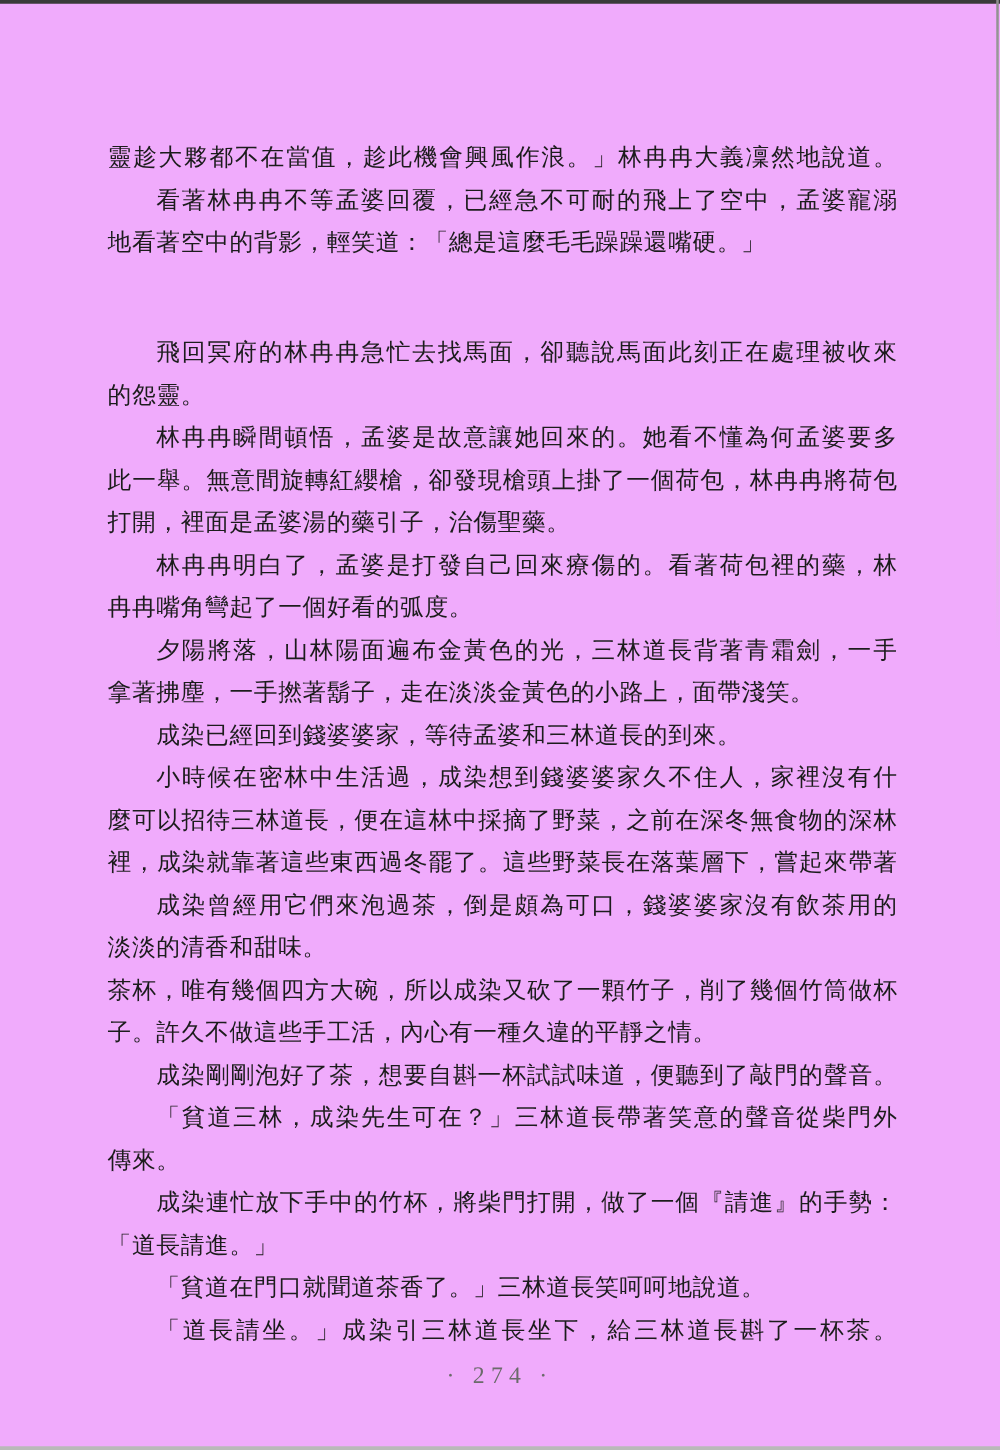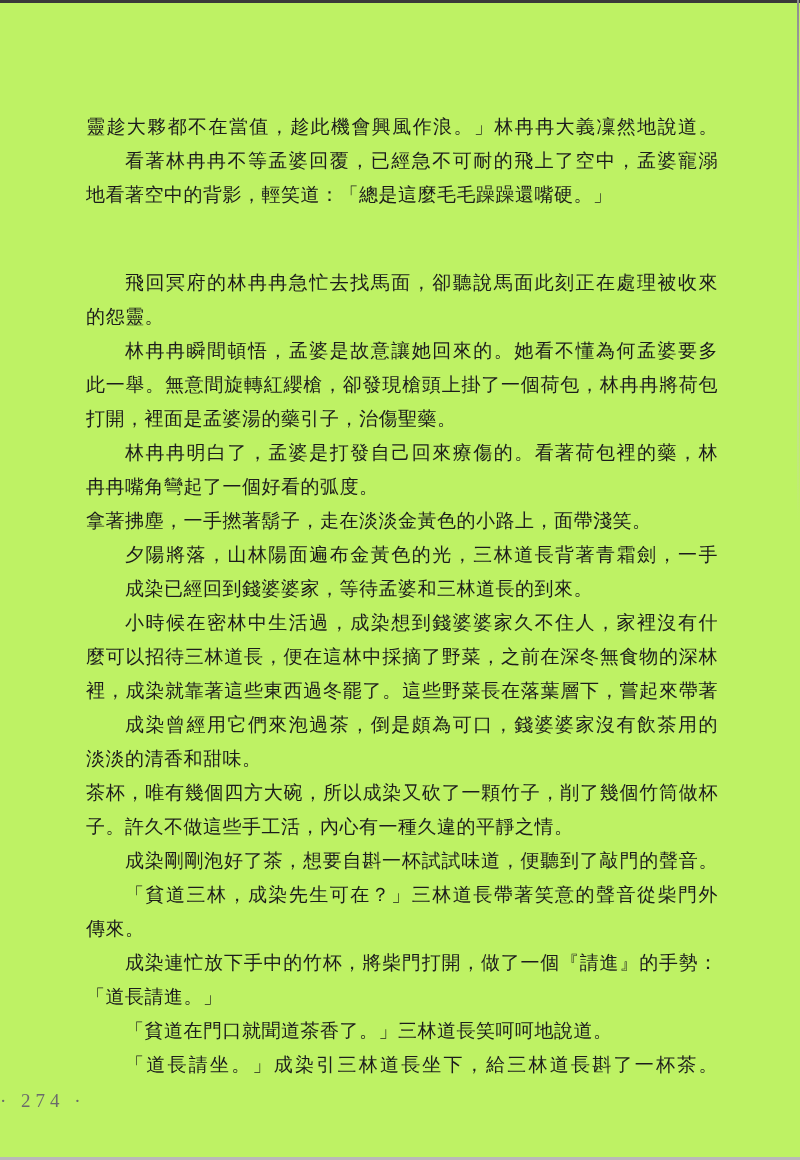--- a/index.html
+++ b/index.html
@@ -4,21 +4,21 @@
 <style>
   html, body {
     margin: 0;
     padding: 0;
     background: #ffffff;
   }
   .page {
     position: relative;
     width: 800px;
     height: 1160px;
-    background: #bef264;
+    background: #f0abfc;
     overflow: hidden;
     font-family: "Liberation Serif", serif;
   }
   
   .edge-top {
     position: absolute;
     top: 0; left: 0;
     width: 100%; height: 3px;
     background: #3a3a3a;
   }
@@ -60,21 +60,21 @@
   }
   .line.gap {
     margin-top: 54px;
   }
   
   .footer {
     position: absolute;
     top: 1090px;
     left: 0;
     width: 100%;
-    text-align: left;
+    text-align: center;
   }
   .footer span {
     font-size: 19px;
     color: #6b6b6b;
     letter-spacing: 5px;
   }
 </style>
 </head>
 <body>
 
@@ -87,22 +87,22 @@
       <div class="line fill">靈趁大夥都不在當值，趁此機會興風作浪。」林冉冉大義凜然地說道。</div>
       <div class="line indent fill">看著林冉冉不等孟婆回覆，已經急不可耐的飛上了空中，孟婆寵溺</div>
       <div class="line">地看著空中的背影，輕笑道：「總是這麼毛毛躁躁還嘴硬。」</div>
       <div class="line indent fill gap">飛回冥府的林冉冉急忙去找馬面，卻聽說馬面此刻正在處理被收來</div>
       <div class="line">的怨靈。</div>
       <div class="line indent fill">林冉冉瞬間頓悟，孟婆是故意讓她回來的。她看不懂為何孟婆要多</div>
       <div class="line fill">此一舉。無意間旋轉紅纓槍，卻發現槍頭上掛了一個荷包，林冉冉將荷包</div>
       <div class="line">打開，裡面是孟婆湯的藥引子，治傷聖藥。</div>
       <div class="line indent fill">林冉冉明白了，孟婆是打發自己回來療傷的。看著荷包裡的藥，林</div>
       <div class="line">冉冉嘴角彎起了一個好看的弧度。</div>
+      <div class="line indent fill">夕陽將落，山林陽面遍布金黃色的光，三林道長背著青霜劍，一手</div>
       <div class="line">拿著拂塵，一手撚著鬍子，走在淡淡金黃色的小路上，面帶淺笑。</div>
-      <div class="line indent fill">夕陽將落，山林陽面遍布金黃色的光，三林道長背著青霜劍，一手</div>
       <div class="line indent">成染已經回到錢婆婆家，等待孟婆和三林道長的到來。</div>
       <div class="line indent fill">小時候在密林中生活過，成染想到錢婆婆家久不住人，家裡沒有什</div>
       <div class="line fill">麼可以招待三林道長，便在這林中採摘了野菜，之前在深冬無食物的深林</div>
       <div class="line fill">裡，成染就靠著這些東西過冬罷了。這些野菜長在落葉層下，嘗起來帶著</div>
       <div class="line indent fill">成染曾經用它們來泡過茶，倒是頗為可口，錢婆婆家沒有飲茶用的</div>
       <div class="line">淡淡的清香和甜味。</div>
       <div class="line fill">茶杯，唯有幾個四方大碗，所以成染又砍了一顆竹子，削了幾個竹筒做杯</div>
       <div class="line">子。許久不做這些手工活，內心有一種久違的平靜之情。</div>
       <div class="line indent fill">成染剛剛泡好了茶，想要自斟一杯試試味道，便聽到了敲門的聲音。</div>
       <div class="line indent fill">「貧道三林，成染先生可在？」三林道長帶著笑意的聲音從柴門外</div>

